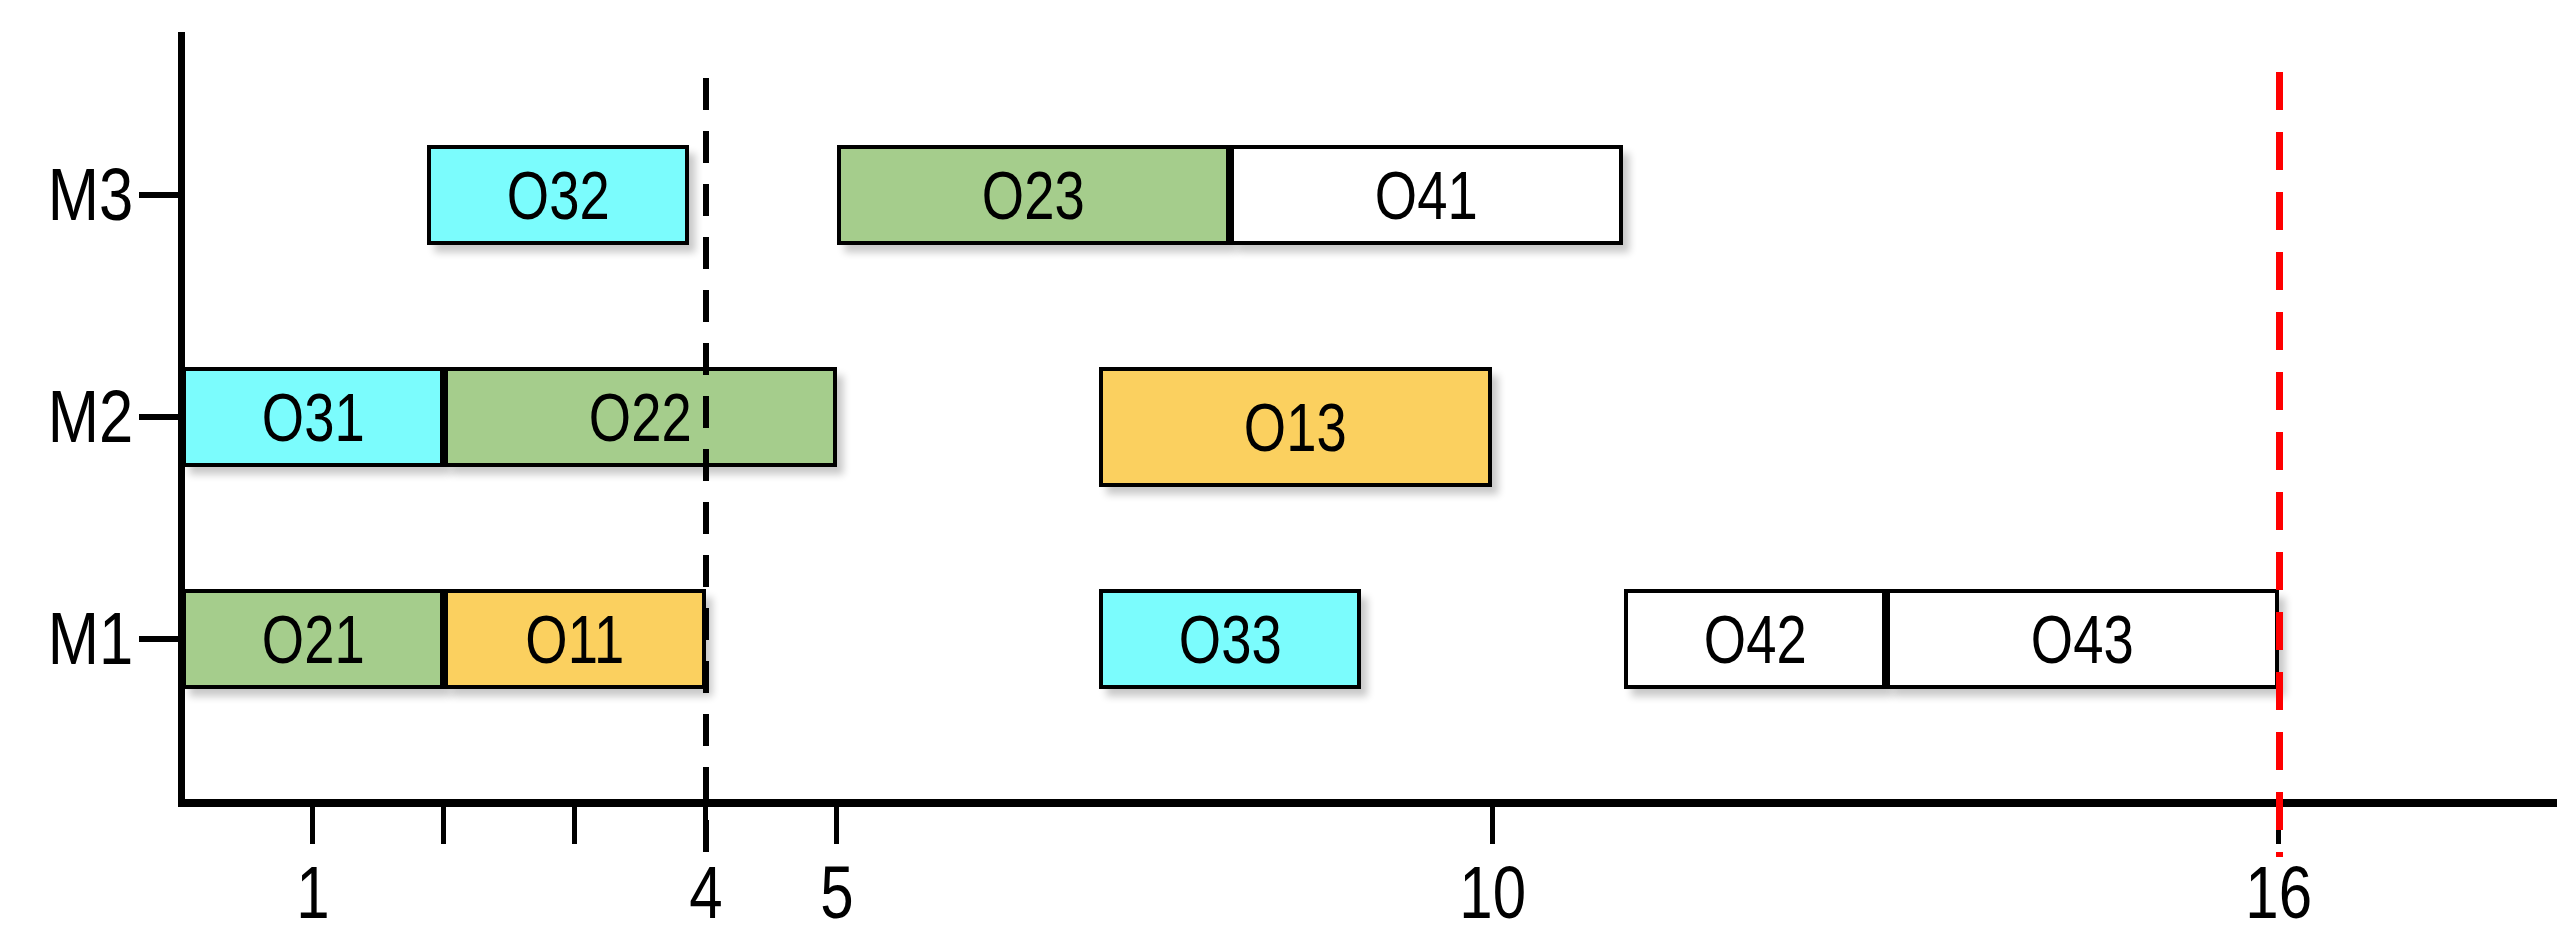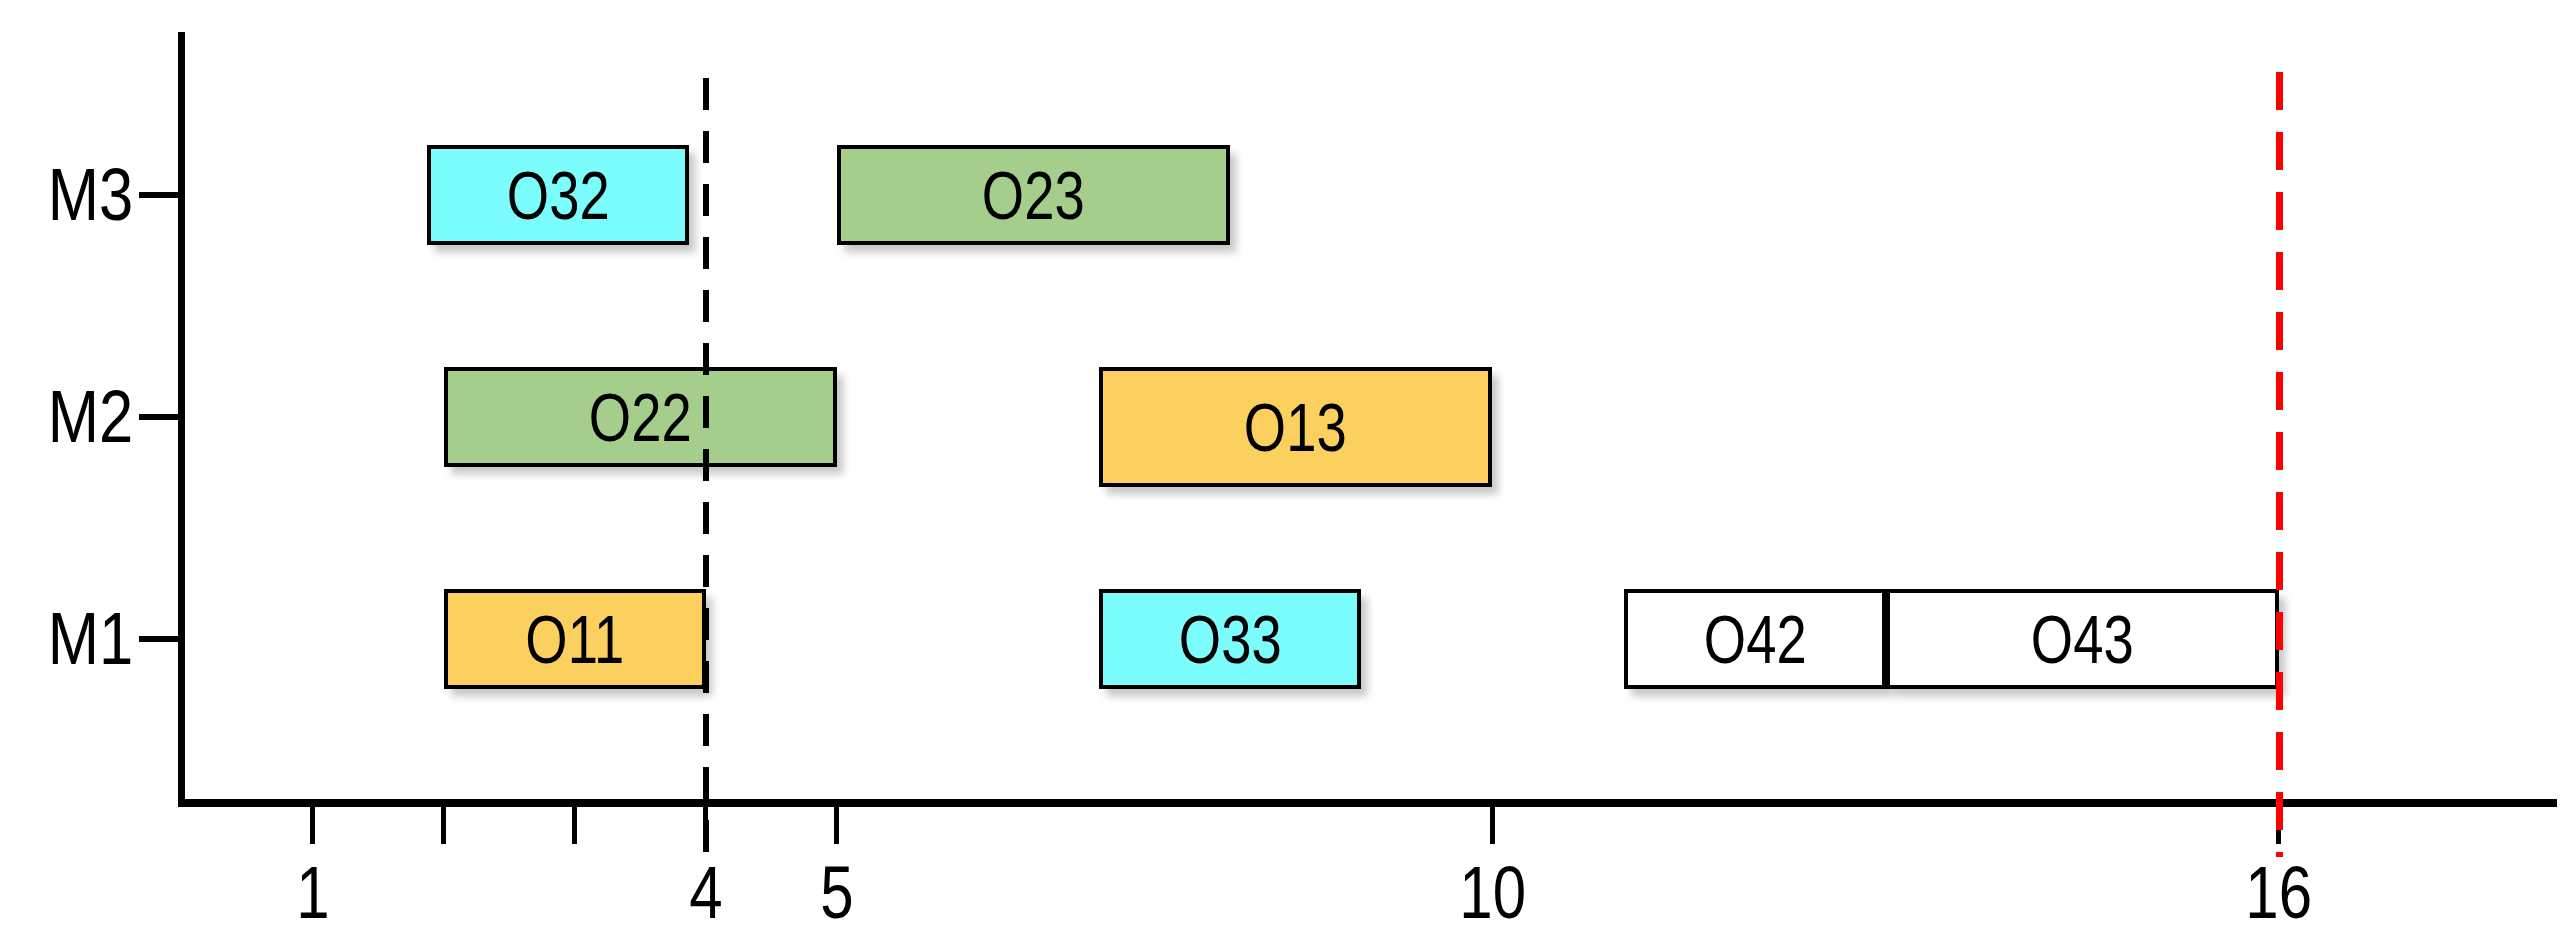--- a/index.html
+++ b/index.html
@@ -61,25 +61,34 @@
     <div class="machine-label" style="left: -54px; top: 592px;">
       <span>M1</span>
     </div>
     <div class="machine-tick" style="left: 139px; top: 636px;"></div>
     <div class="gantt-bar" style="left: 427px; top: 145px; width: 262px; height: 100px; background: rgb(123, 252, 253); border-color: rgb(0, 0, 0);">
       <span class="bar-label">O32</span>
     </div>
     <div class="gantt-bar" style="left: 837px; top: 145px; width: 393px; height: 100px; background: rgb(165, 205, 140); border-color: rgb(0, 0, 0);">
       <span class="bar-label">O23</span>
     </div>
+    <div class="gantt-bar" style="left: 1230px; top: 145px; width: 393px; height: 100px; background: rgb(255, 255, 255); border-color: rgb(0, 0, 0);">
+      <span class="bar-label">O41</span>
+    </div>
+    <div class="gantt-bar" style="left: 182px; top: 367px; width: 262px; height: 100px; background: rgb(123, 252, 253); border-color: rgb(0, 0, 0);">
+      <span class="bar-label">O31</span>
+    </div>
     <div class="gantt-bar" style="left: 444px; top: 367px; width: 393px; height: 100px; background: rgb(165, 205, 140); border-color: rgb(0, 0, 0);">
       <span class="bar-label">O22</span>
     </div>
     <div class="gantt-bar" style="left: 1099px; top: 367px; width: 393px; height: 120px; background: rgb(251, 208, 95); border-color: rgb(0, 0, 0);">
       <span class="bar-label">O13</span>
+    </div>
+    <div class="gantt-bar" style="left: 182px; top: 589px; width: 262px; height: 100px; background: rgb(165, 205, 140); border-color: rgb(0, 0, 0);">
+      <span class="bar-label">O21</span>
     </div>
     <div class="gantt-bar" style="left: 444px; top: 589px; width: 262px; height: 100px; background: rgb(251, 208, 95); border-color: rgb(0, 0, 0);">
       <span class="bar-label">O11</span>
     </div>
     <div class="gantt-bar" style="left: 1099px; top: 589px; width: 262px; height: 100px; background: rgb(123, 252, 253); border-color: rgb(0, 0, 0);">
       <span class="bar-label">O33</span>
     </div>
     <div class="gantt-bar" style="left: 1624px; top: 589px; width: 262px; height: 100px; background: rgb(255, 255, 255); border-color: rgb(0, 0, 0);">
       <span class="bar-label">O42</span>
     </div>

